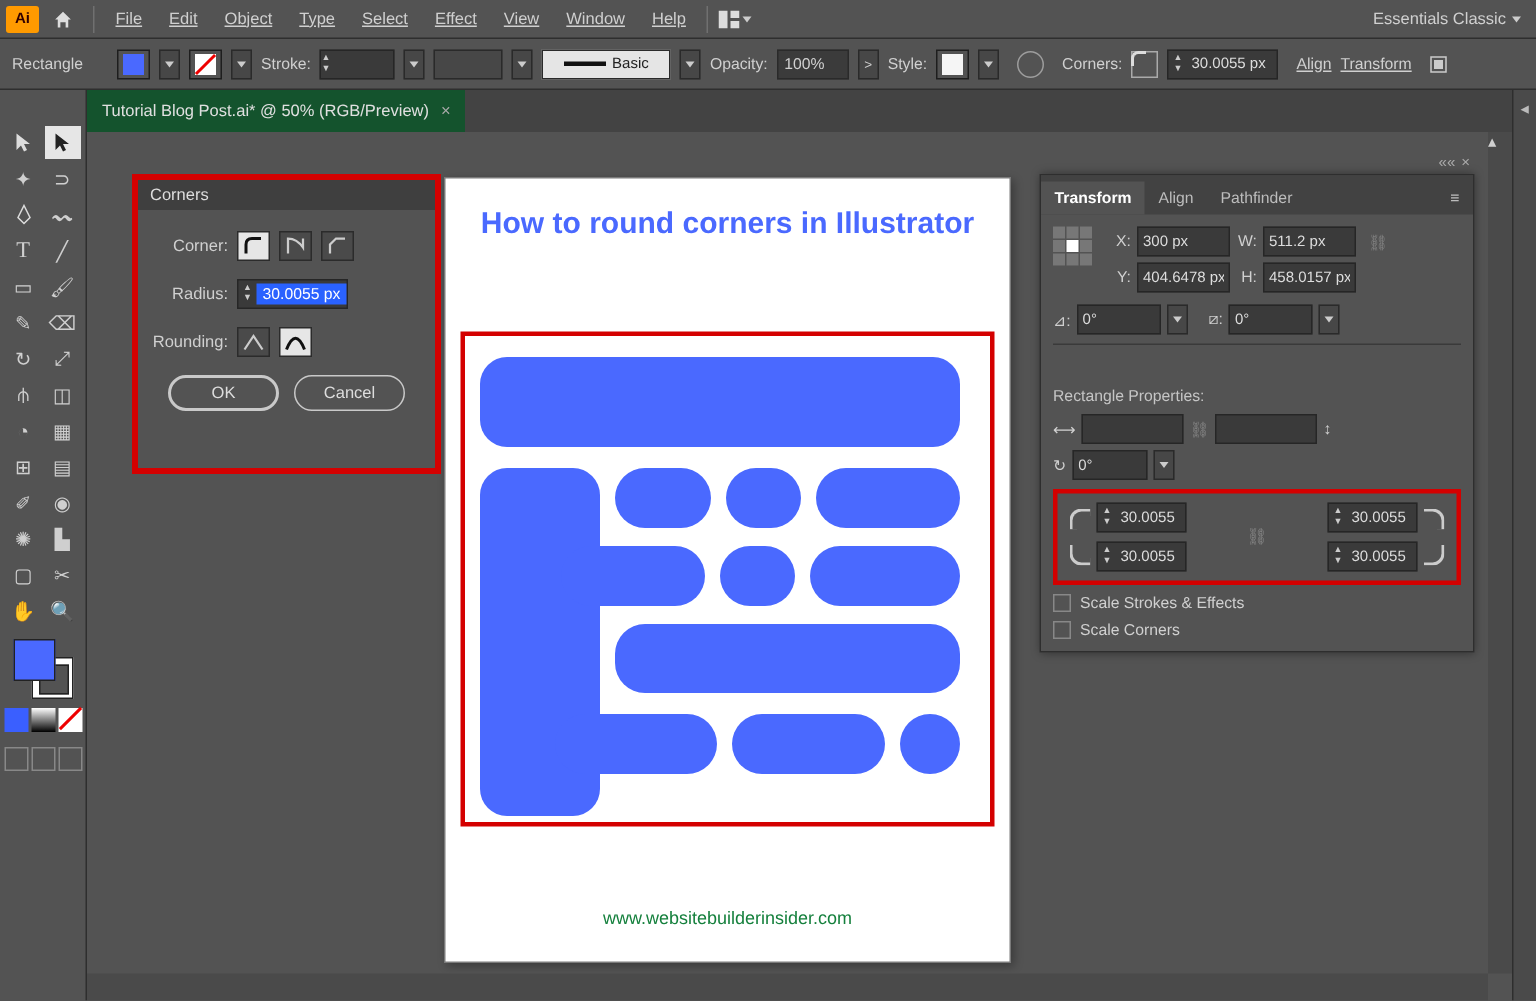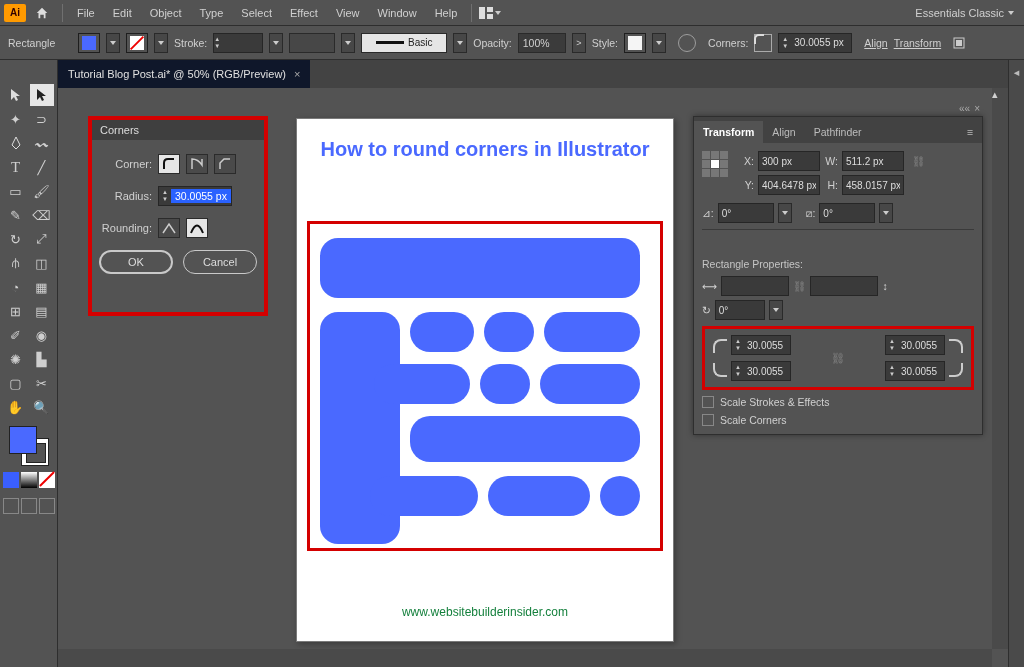--- a/index.html
+++ b/index.html
@@ -2,21 +2,21 @@
 <html><head>
 <meta charset="utf-8">
 <style>
   * { box-sizing: border-box; margin: 0; padding: 0; font-family: "Segoe UI", Tahoma, sans-serif; }
   body { background: #535353; width: 1024px; height: 667px; overflow: hidden; color: #d0d0d0; font-size: 11px; position: relative; }
 
   
   .menubar { height: 26px; background: #535353; display: flex; align-items: center; padding: 0 4px; gap: 2px; border-bottom: 1px solid #2e2e2e; }
   .menubar .ai-icon { width: 22px; height: 18px; background: #ff9a00; color:#310000; font-weight: bold; font-size: 10px; display:flex; align-items:center; justify-content:center; border-radius:2px; margin-right:4px;}
   .menubar .home-icon { width:20px;height:20px;display:flex;align-items:center;justify-content:center;margin-right:4px;}
-  .menubar .menu-item { padding: 4px 8px; cursor: default; }
+  .menubar .menu-item { padding: 4px 8px; cursor: default; text-decoration: underline; }
   .menubar .sep { width:1px;height:18px;background:#707070;margin:0 4px;}
   .menubar .spacer { flex:1; }
   .workspace-switch { display:flex;align-items:center;gap:4px;padding:2px 6px;}
 
   
   .controlbar { height: 34px; background: #535353; display:flex; align-items:center; padding: 0 8px; gap: 6px; border-bottom: 1px solid #2e2e2e; font-size:10.5px;}
   .controlbar .shape-name { width:58px; }
   .swatch { width:22px;height:20px;border:1px solid #1e1e1e;display:inline-flex;align-items:center;justify-content:center;}
   .swatch .fill { width:14px;height:14px;}
   .swatch.blue .fill{ background:#4a69ff;}
@@ -43,21 +43,21 @@
   .fillstroke .f{position:absolute;left:0;top:0;width:28px;height:28px;background:#4a69ff;border:1px solid #222;}
   .fillstroke .s{position:absolute;right:0;bottom:0;width:28px;height:28px;background:white;border:1px solid #222;}
   .fillstroke .s::after{content:"";position:absolute;left:4px;top:4px;width:18px;height:18px;border:1px solid #222;background:#535353;}
   .mini-swatch-row{display:flex;gap:2px;margin-top:6px;}
   .mini-swatch{width:16px;height:16px;}
   .draw-mode-row{display:flex;gap:2px;margin-top:10px;}
   .draw-mode{width:16px;height:16px;border:1px solid #888;}
 
   .doc-area{flex:1;position:relative;background:#535353;}
   .tabbar{height:28px;background:#434343;display:flex;align-items:center;}
-  .doc-tab{height:28px;background:#0f172a;display:flex;align-items:center;gap:8px;padding:0 10px;font-size:11px;color:#e0e0e0;}
+  .doc-tab{height:28px;background:#14532d;display:flex;align-items:center;gap:8px;padding:0 10px;font-size:11px;color:#e0e0e0;}
   .doc-tab .close{color:#aaa;}
   .canvas-wrap{position:absolute;top:28px;bottom:18px;left:0;right:16px;overflow:hidden;}
   .artboard{position:absolute;left:238px;top:30px;width:378px;height:524px;background:white;border:1px solid #7a7a7a;box-shadow:2px 2px 6px rgba(0,0,0,.3);}
   .artboard h2{color:#4a69ff;font-size:20px;font-weight:600;text-align:center;margin-top:18px;line-height:1.25;}
   .footer-link{position:absolute;bottom:22px;left:0;right:0;text-align:center;color:#15803d;font-size:12px;}
   .shape-box{position:absolute;left:10px;top:102px;width:356px;height:330px;border:3px solid #d40000;}
   .shp{position:absolute;background:#4a69ff;}
   .shp::before,.shp::after{content:"";}
   .scrollbar-v{position:absolute;top:28px;right:0;bottom:18px;width:16px;background:#4a4a4a;}
   .scrollbar-h{position:absolute;left:0;right:16px;bottom:0;height:18px;background:#4a4a4a;}
@@ -83,21 +83,21 @@
   .corner-shape{width:16px;height:16px;position:relative;}
   .corner-shape.tl::before{content:"";position:absolute;right:0;bottom:0;width:12px;height:12px;border-left:2px solid #ccc;border-top:2px solid #ccc;border-top-left-radius:8px;}
   .corner-shape.tr::before{content:"";position:absolute;left:0;bottom:0;width:12px;height:12px;border-right:2px solid #ccc;border-top:2px solid #ccc;border-top-right-radius:8px;}
   .corner-shape.bl::before{content:"";position:absolute;right:0;top:0;width:12px;height:12px;border-left:2px solid #ccc;border-bottom:2px solid #ccc;border-bottom-left-radius:8px;}
   .corner-shape.br::before{content:"";position:absolute;left:0;top:0;width:12px;height:12px;border-right:2px solid #ccc;border-bottom:2px solid #ccc;border-bottom-right-radius:8px;}
   .link-center{position:absolute;left:50%;top:50%;transform:translate(-50%,-50%);color:#888;font-size:11px;}
   .check-row{display:flex;align-items:center;gap:6px;margin-top:6px;}
   .check-row .box{width:12px;height:12px;border:1px solid #888;}
 
   
-  .corners-dialog-wrap{position:absolute;left:30px;top:28px;width:180px;height:200px;border:4px solid #d40000;}
+  .corners-dialog-wrap{position:absolute;left:30px;top:28px;width:206px;height:200px;border:4px solid #d40000;}
   .corners-dialog{position:absolute;inset:0;background:#535353;}
   .corners-dialog .title{background:#3f3f3f;color:#ddd;font-size:11px;padding:4px 8px;}
   .corners-dialog .body{padding:14px 4px;}
   .dlg-row{display:flex;align-items:center;gap:6px;margin-bottom:12px;font-size:11px;}
   .dlg-row .lab{width:56px;text-align:right;}
   .corner-style-btn{width:22px;height:20px;border:1px solid #2b2b2b;background:#4a4a4a;display:flex;align-items:center;justify-content:center;}
   .corner-style-btn.active{background:#e6e6e6;}
   .corner-style-btn svg{width:14px;height:14px;}
   .radius-field{display:flex;align-items:center;border:1px solid #262626;height:20px;background:#3a3a3a;}
   .radius-field .val{background:#2a62ff;color:white;padding:1px 4px;font-size:10.5px;}

